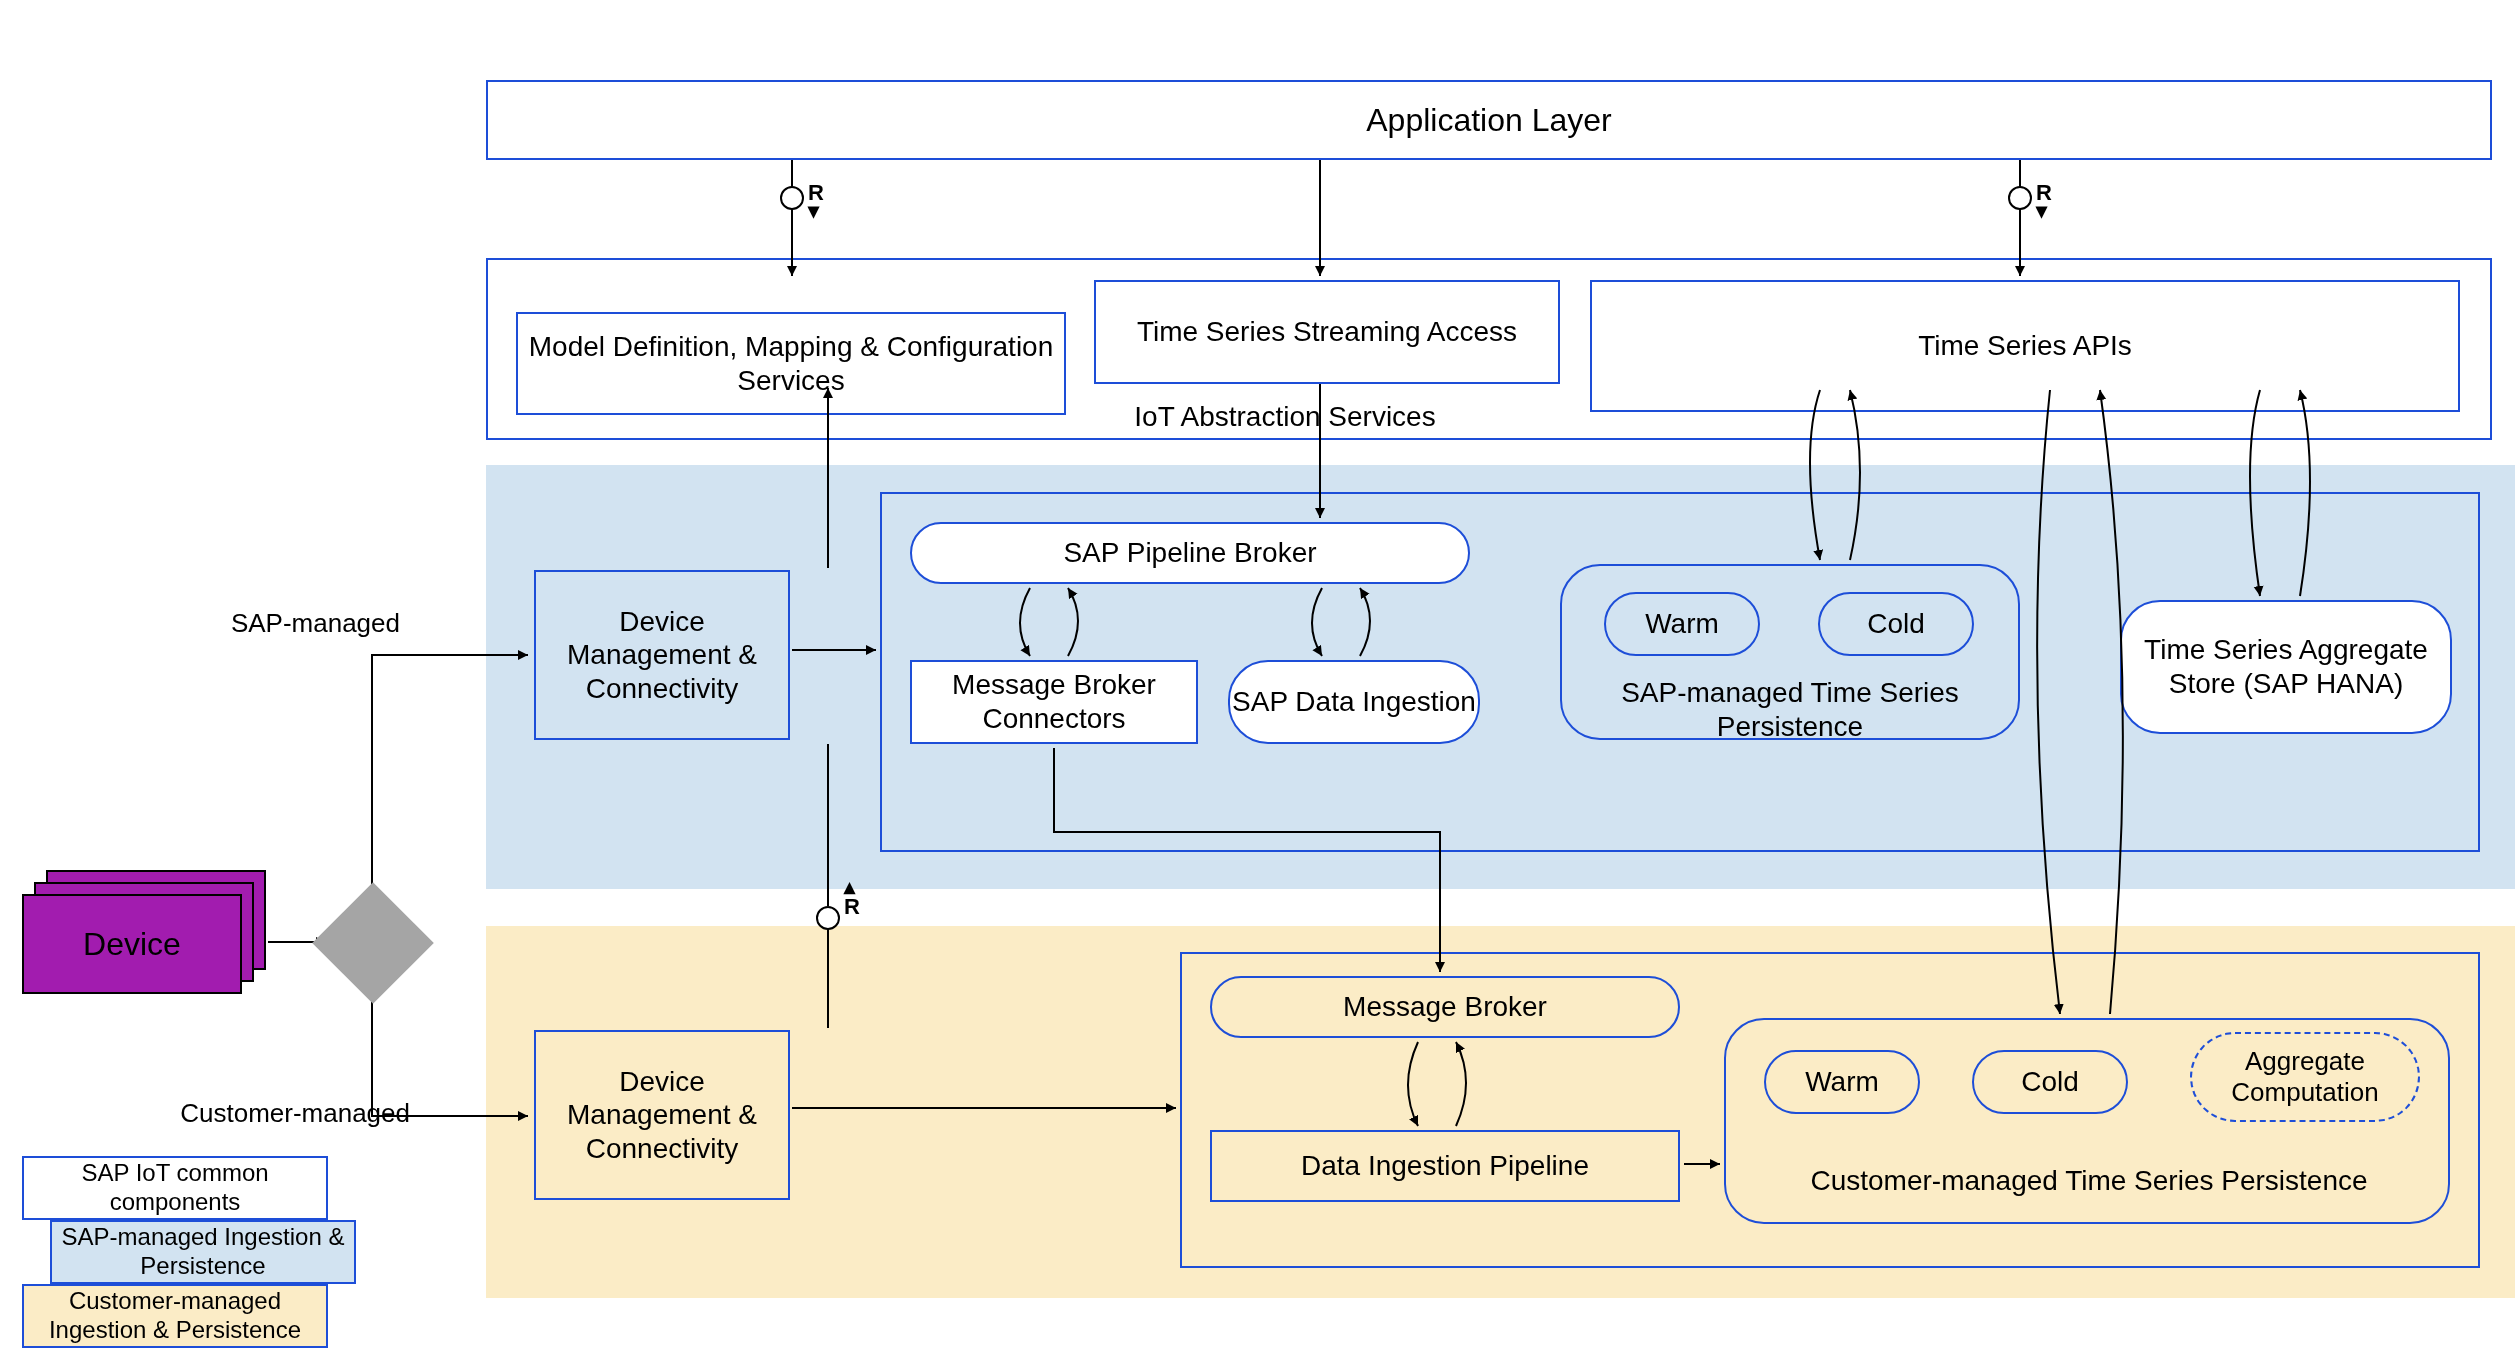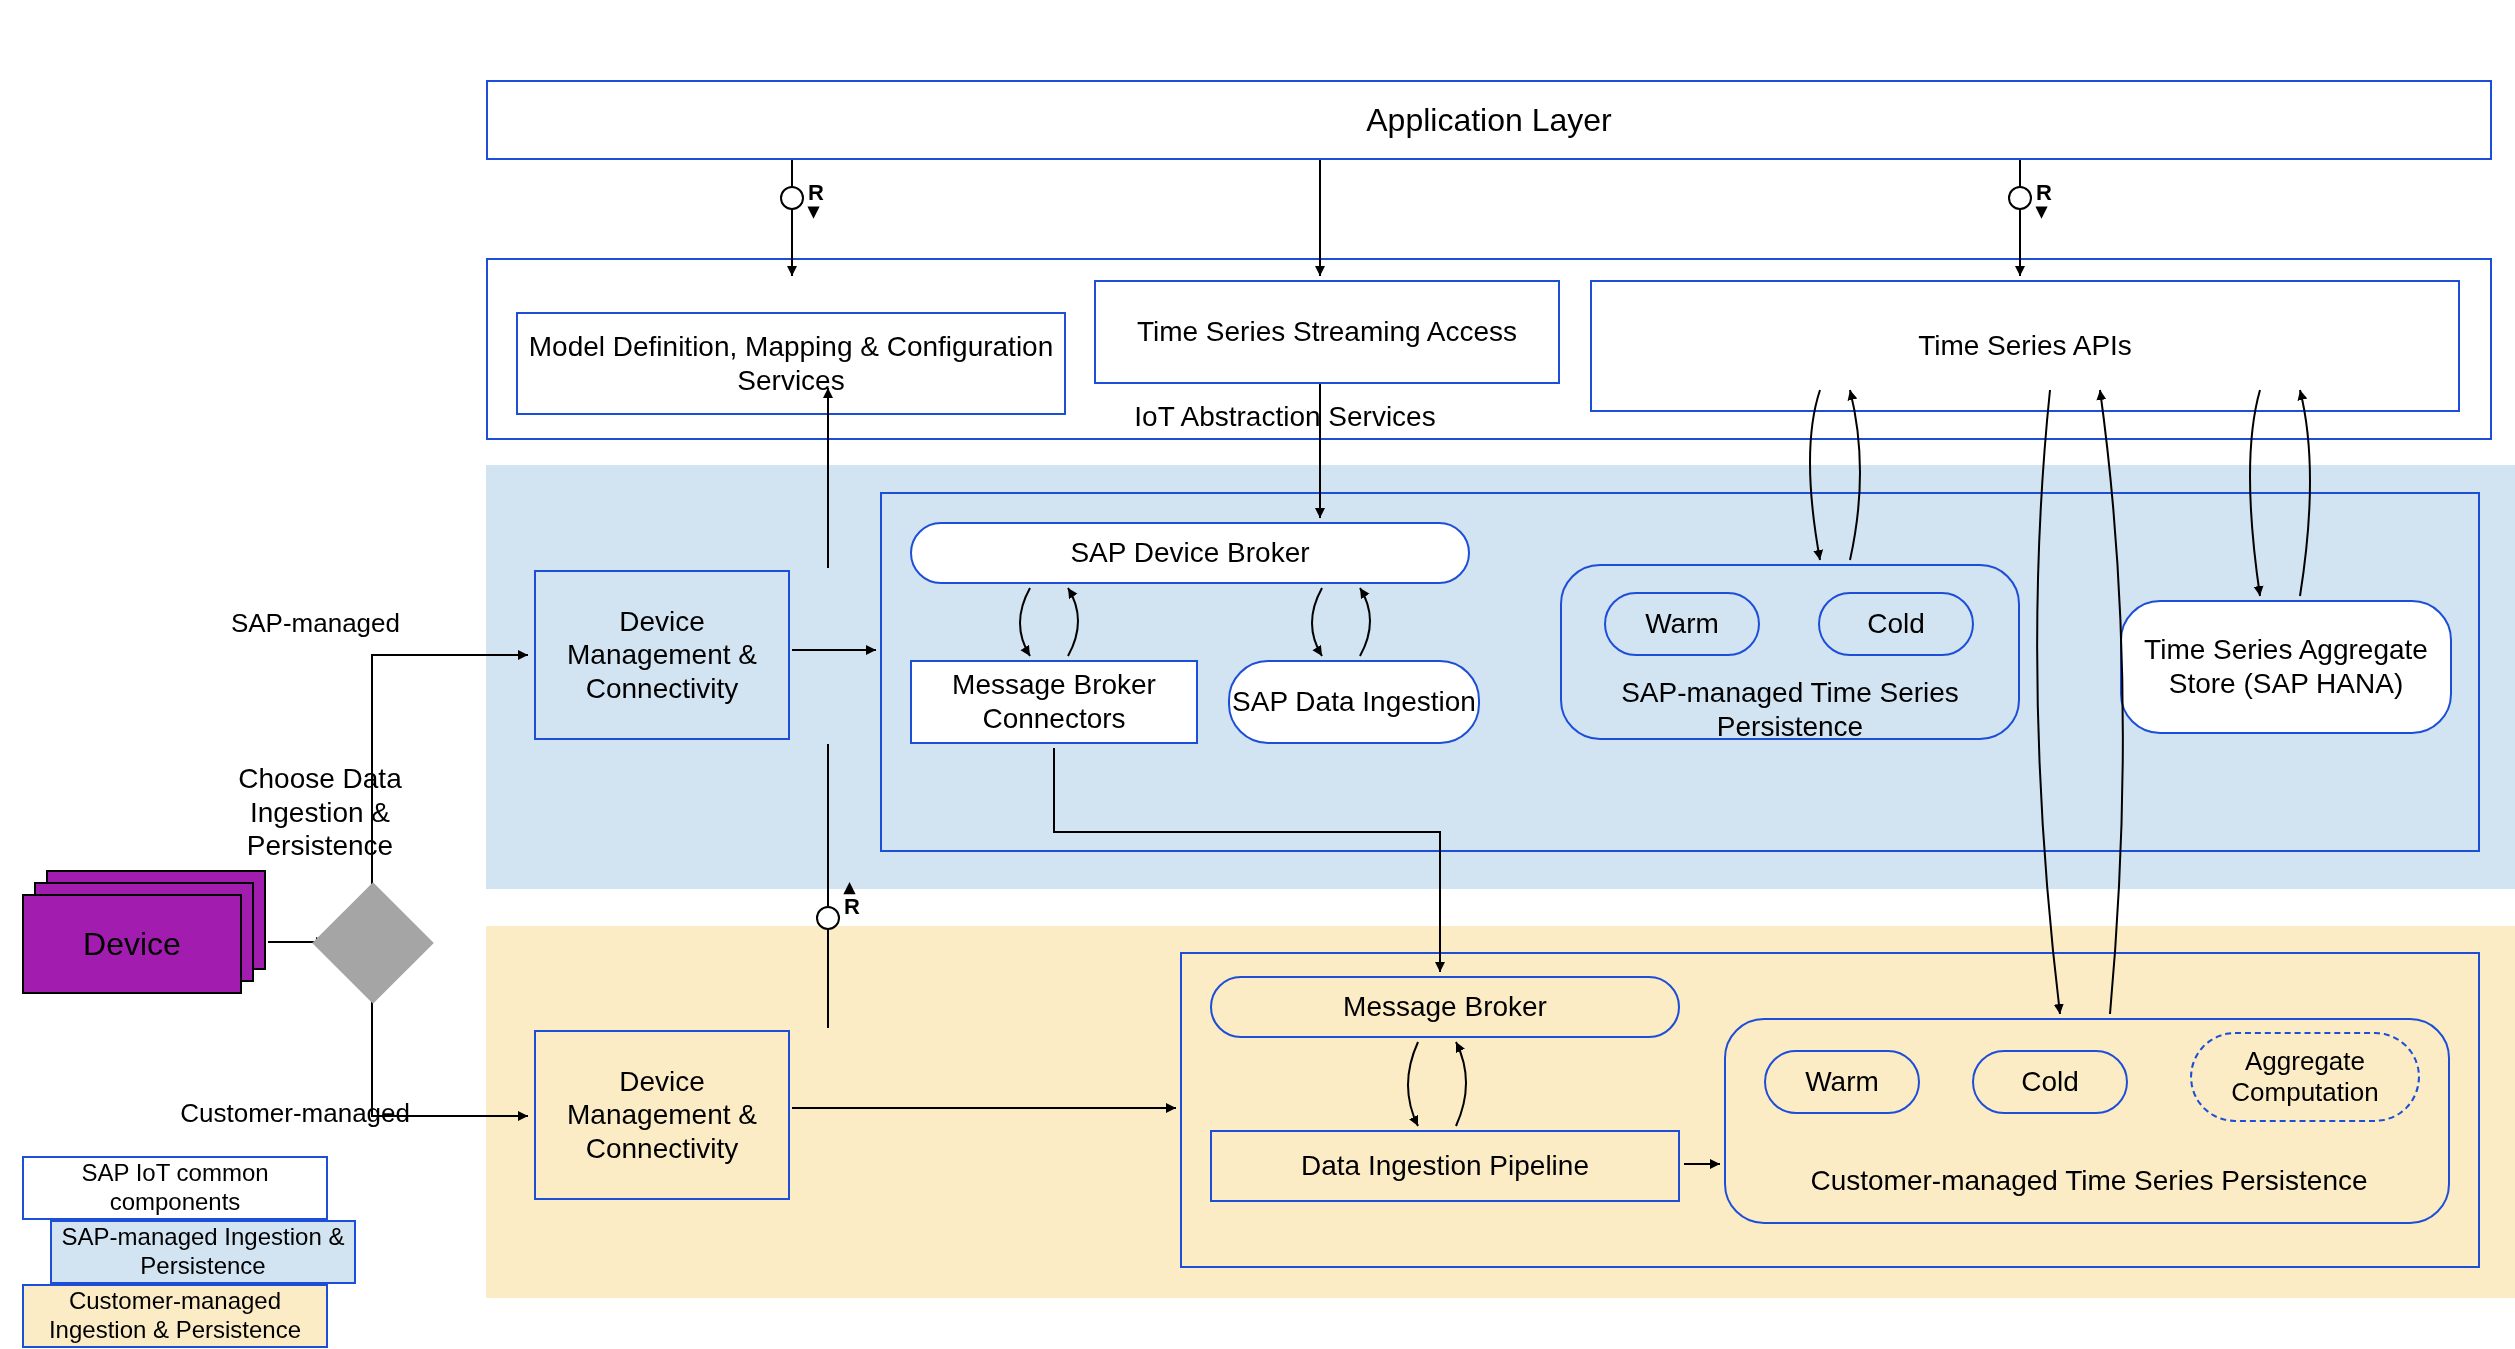--- a/index.html
+++ b/index.html
@@ -100,21 +100,20 @@
 
   <div class="device-stack" style="left:22px; top:870px; z-index:6;">
     <div class="device-card" style="top:0; left:24px;"></div>
     <div class="device-card" style="top:12px; left:12px;"></div>
     <div class="device-card" style="top:24px; left:0;">
       <span>Device</span>
     </div>
   </div>
 
   <div class="diamond" style="position:absolute; left:330px; top:900px; width:86px; height:86px; z-index:5;"></div>
-  <div class="label" style="left:200px; top:762px; width:240px;">Choose Data Ingestion &amp; Persistence</div>
   <div class="label small-label" style="left:190px; top:608px; width:210px; text-align:right;">SAP-managed</div>
   <div class="label small-label" style="left:130px; top:1098px; width:280px; text-align:right;">Customer-managed</div>
 
   <div class="node border big-label" style="left:486px; top:80px; width:2006px; height:80px;">
     <span>Application Layer</span>
   </div>
 
   <div class="node border transparent" style="left:486px; top:258px; width:2006px; height:182px; align-items:flex-end; justify-content:center;"></div>
   <div class="label" style="left:1085px; top:400px; width:400px;">IoT Abstraction Services</div>
 
@@ -128,21 +127,21 @@
     <span>Time Series APIs</span>
   </div>
 
   <div class="node border transparent" style="left:534px; top:570px; width:256px; height:170px;">
     <span>Device Management &amp; Connectivity</span>
   </div>
 
   <div class="node border transparent" style="left:880px; top:492px; width:1600px; height:360px;"></div>
 
   <div class="node border rounded" style="left:910px; top:522px; width:560px; height:62px;">
-    <span>SAP Device Broker</span>
+    <span>SAP Pipeline Broker</span>
   </div>
   <div class="node border" style="left:910px; top:660px; width:288px; height:84px;">
     <span>Message Broker Connectors</span>
   </div>
   <div class="node border rounded" style="left:1228px; top:660px; width:252px; height:84px;">
     <span>SAP Data Ingestion</span>
   </div>
 
   <div class="node border rounded transparent" style="left:1560px; top:564px; width:460px; height:176px; padding-top:8px; align-items:flex-end;"></div>
   <div class="label" style="left:1590px; top:676px; width:400px;">SAP-managed Time Series Persistence</div>

